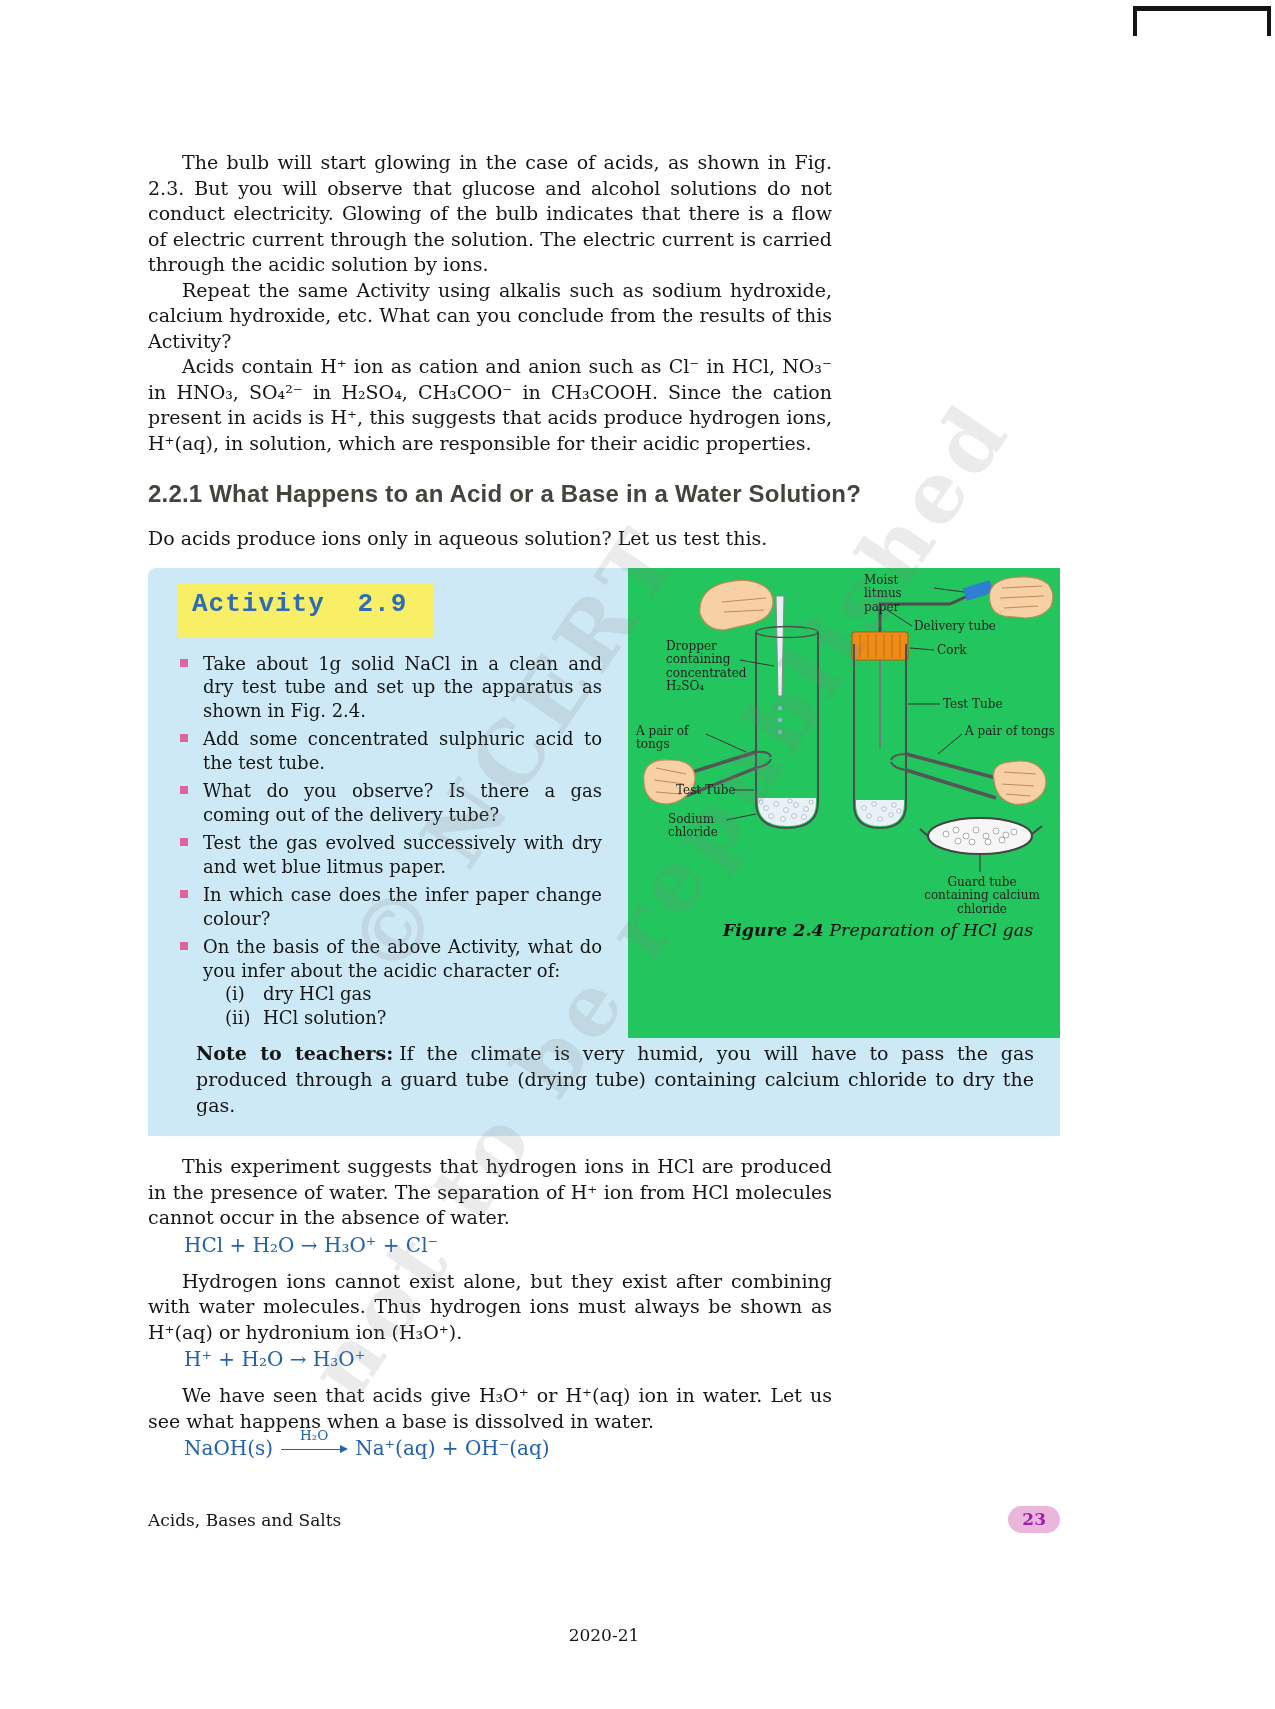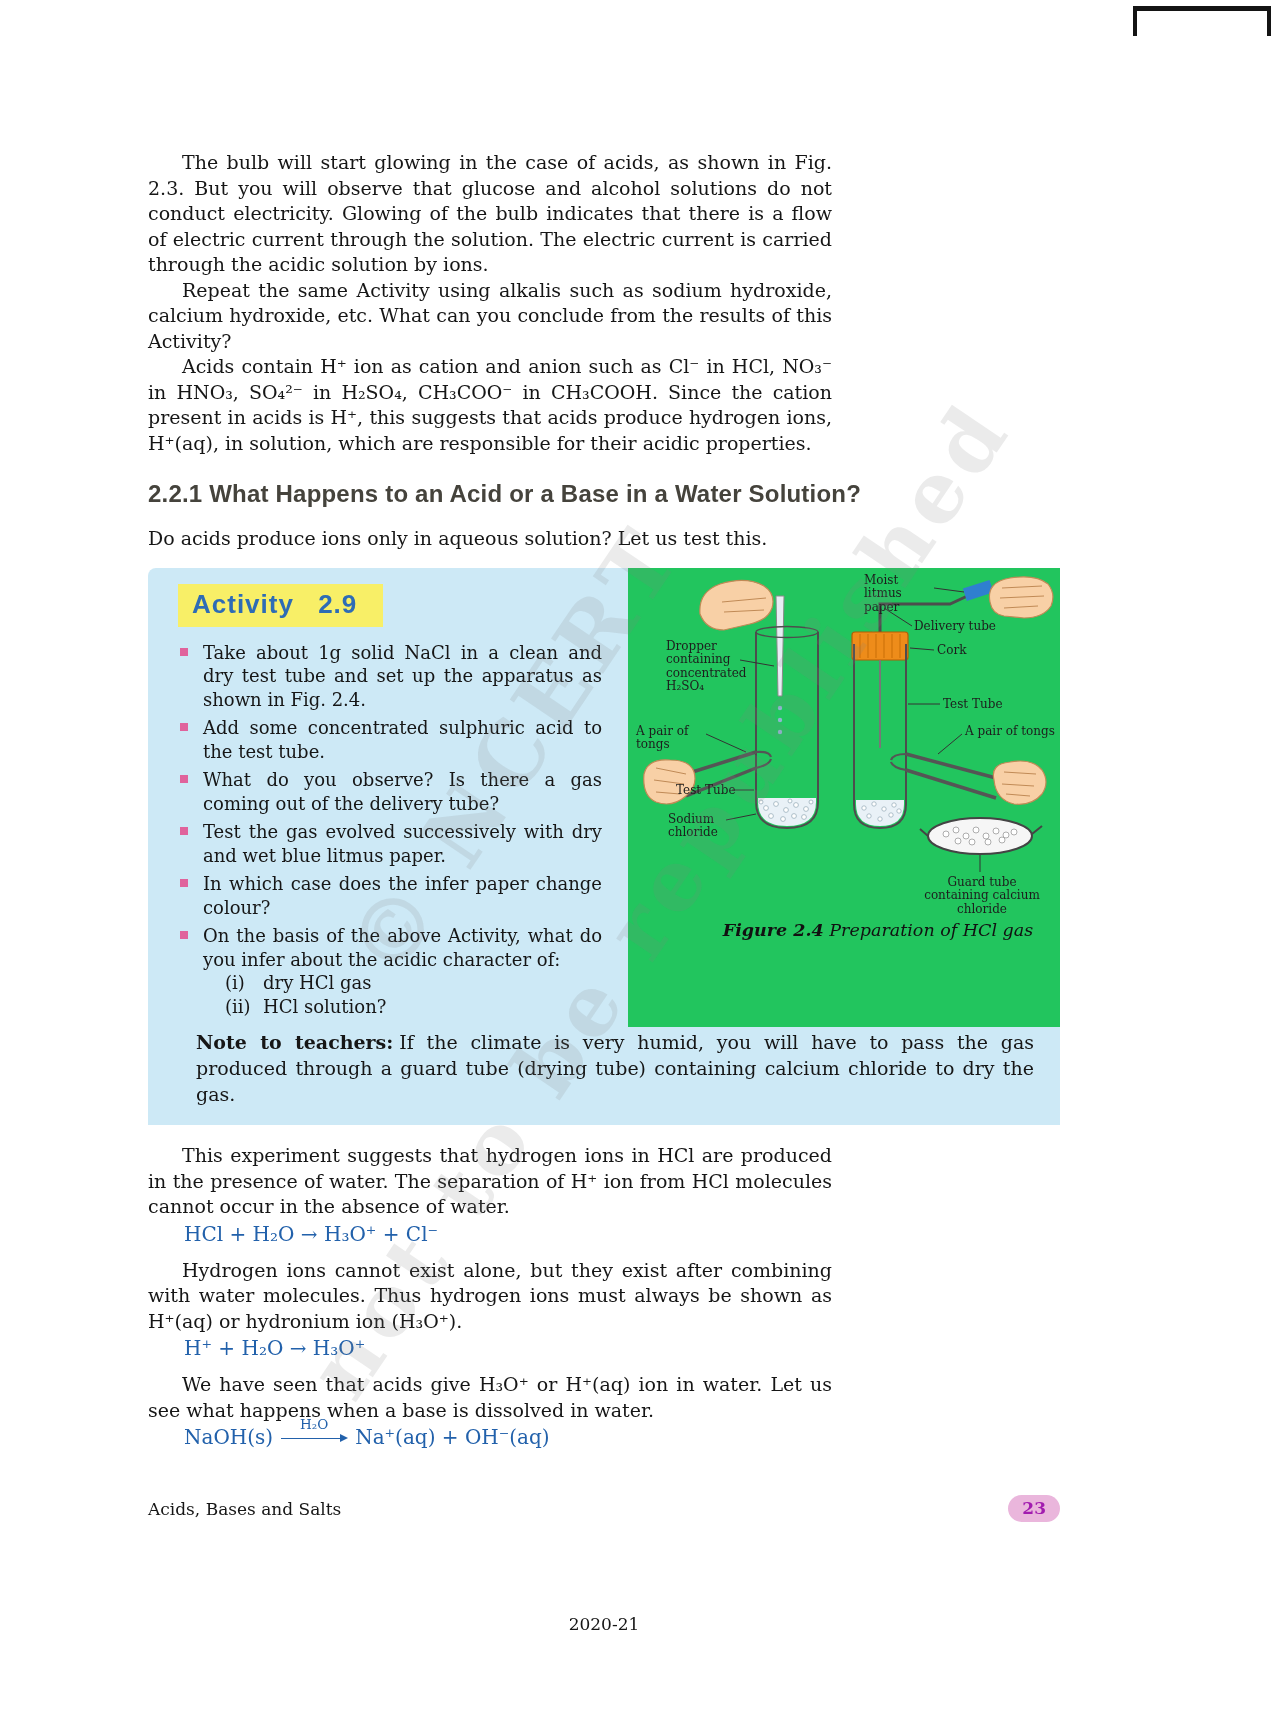--- a/index.html
+++ b/index.html
@@ -33,22 +33,22 @@
   .lead { width:684px; font-size:19px; line-height:25.5px; margin-bottom:16px; }
 
   
   .activity-box {
     width:912px; background:#cde9f6; border-radius:8px 0 0 0; margin-top:4px;
   }
   .activity-row { display:flex; align-items:stretch; }
   .activity-left { flex:0 0 480px; padding:16px 6px 4px 30px; }
   .activity-title {
     display:inline-block; background:#f8ef67; color:#2e6cb5;
-    font-family:Liberation Sans, sans-serif; font-weight:bold;
-    font-size:26px; letter-spacing:1px; word-spacing:16px; padding:5px 26px 7px 14px; margin-bottom:14px;
+    font-family:Liberation Mono, monospace; font-weight:bold;
+    font-size:26px; letter-spacing:1px; word-spacing:16px; padding:5px 26px 19px 14px; margin-bottom:14px;
   }
   .activity-list { list-style:none; width:424px; }
   .activity-list li {
     position:relative; padding-left:25px; margin-bottom:5px;
     font-size:18px; line-height:23.5px; text-align:justify;
   }
   .sq { position:absolute; left:2px; top:7px; width:8px; height:8px; background:#e0639c; }
   .subitem { padding-left:22px; text-align:left; }
   .sub-marker { display:inline-block; width:38px; }
 

